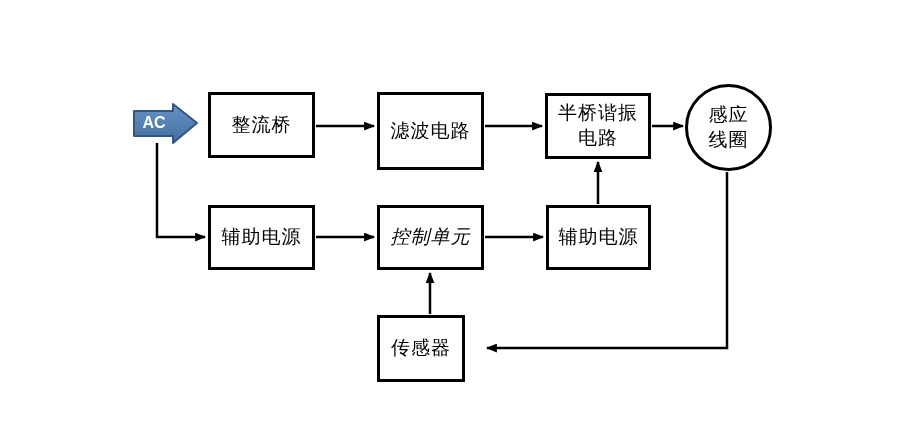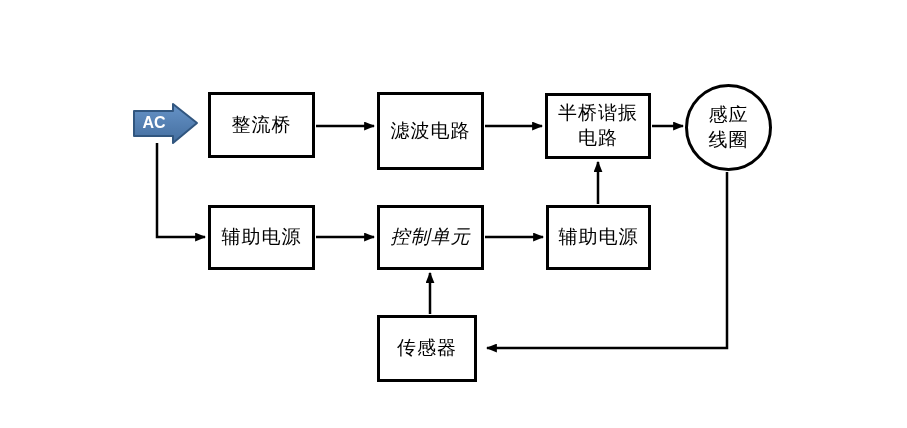--- a/index.html
+++ b/index.html
@@ -34,21 +34,21 @@
   }
   .node span { display: block; white-space: nowrap; }
   .circle { border-radius: 50%; }
   #node-rectifier     { left: 208px; top:  92px; width: 107px; height: 66px; }
   #node-filter        { left: 377px; top:  92px; width: 107px; height: 78px; }
   #node-half-bridge   { left: 545px; top:  93px; width: 106px; height: 66px; }
   #node-coil          { left: 685px; top:  84px; width:  87px; height: 87px; }
   #node-aux-power     { left: 208px; top: 205px; width: 107px; height: 65px; }
   #node-control-unit  { left: 377px; top: 205px; width: 107px; height: 65px; font-style: italic; }
   #node-drive-circuit { left: 546px; top: 205px; width: 105px; height: 65px; }
-  #node-sensor        { left: 377px; top: 315px; width: 100px; height: 67px; }
+  #node-sensor        { left: 377px; top: 315px; width: 88px; height: 67px; }
   #ac-label {
     position: absolute;
     left: 134px; top: 110px;
     width: 40px; height: 26px;
     display: flex;
     align-items: center;
     justify-content: center;
     color: #ffffff;
     font-family: "Liberation Sans", "DejaVu Sans", sans-serif;
     font-size: 16px;

